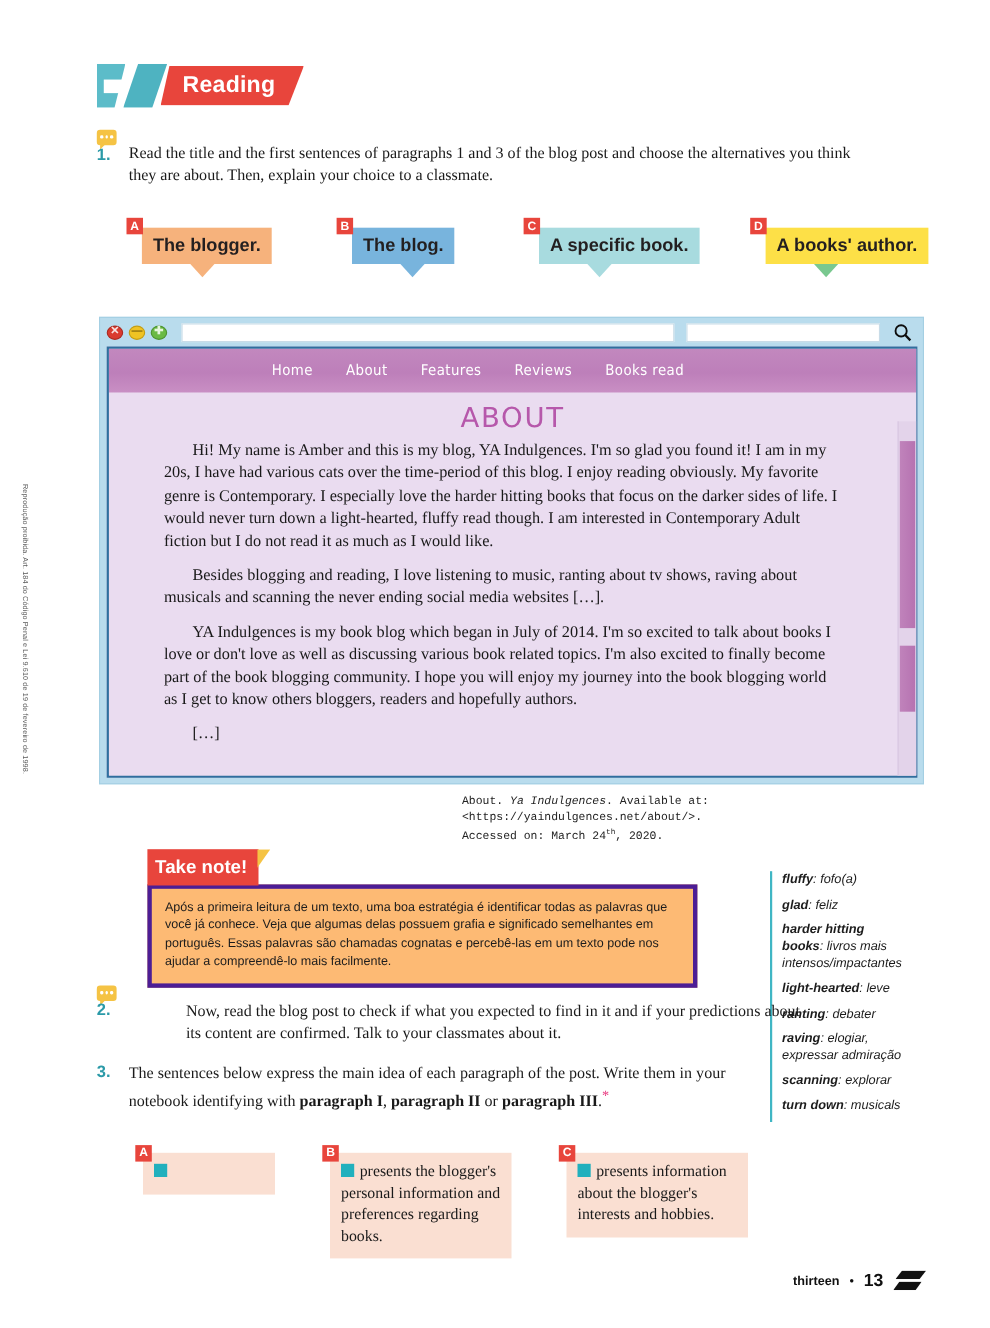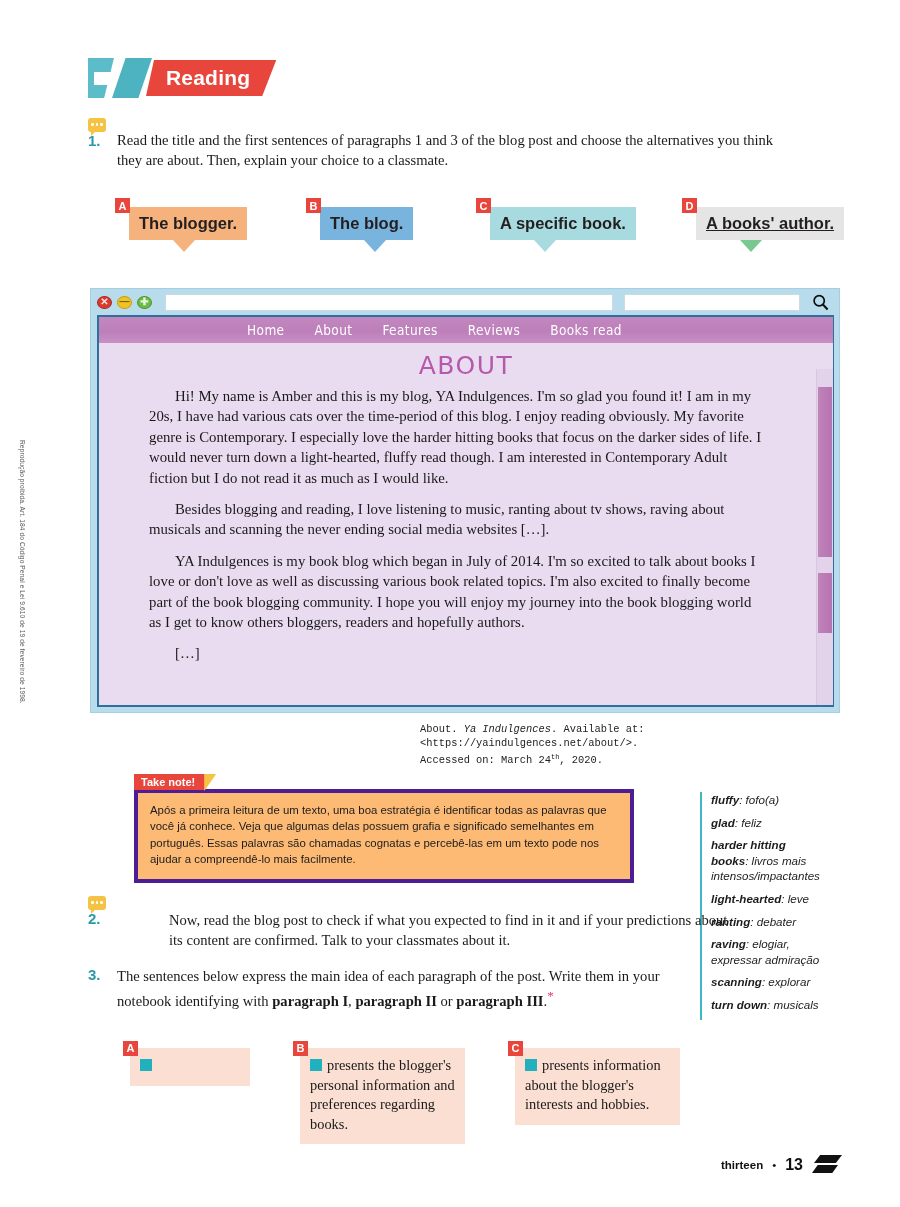--- a/index.html
+++ b/index.html
@@ -189,21 +189,21 @@
 
   .browser-viewport {
     position: absolute;
     left: 6px; top: 26px; right: 5px; bottom: 5px;
     border: 2px solid #2f6f9e;
     border-right: 1px solid #2f6f9e;
     background: #e9daef;
     overflow: hidden;
   }
   .nav-strip {
-    height: 26px;
+    height: 40px;
     background: linear-gradient(180deg,#c288be 0%, #bd7fba 55%, #c98fc4 100%);
     display: flex; align-items: center;
     padding-left: 148px;
     gap: 30px;
   }
   .nav-item {
     font-family: "DejaVu Sans", sans-serif;
     font-size: 13.5px;
     color: #ffffff;
     letter-spacing: 0.4px;
@@ -260,26 +260,26 @@
     line-height: 14px;
     color: #222;
   }
   .source-line i { font-style: italic; }
   .source-line sup { font-size: 7px; }
 
   
   .take-note-wrap { position: absolute; left: 134px; top: 772px; width: 500px; }
   .take-note-tab {
     display: inline-flex; align-items: center;
-    height: 16px;
+    height: 33px;
     background: #e8453c;
     color: #fff;
     font-family: "Liberation Sans", sans-serif;
     font-weight: bold;
-    font-size: 11px;
+    font-size: 17px;
     padding: 0 10px 0 7px;
     position: relative;
     z-index: 2;
   }
   .take-note-tab:after {
     content: "";
     position: absolute; right: -11px; top: 0;
     width: 12px; height: 17px;
     background: #f5c344;
     clip-path: polygon(0 0, 100% 0, 0 100%);
@@ -387,21 +387,21 @@
   <div class="body" style="background:#78b4dd;">The blog.</div>
   <div class="tail" style="border-top:12px solid #78b4dd;"></div>
 </div>
 <div class="bubble" style="left:490px; top:207px;">
   <div class="badge">C</div>
   <div class="body" style="background:#a8dbdf;">A specific book.</div>
   <div class="tail" style="border-top:12px solid #a8dbdf;"></div>
 </div>
 <div class="bubble" style="left:696px; top:207px;">
   <div class="badge">D</div>
-  <div class="body" style="background:#e5e5e5;text-decoration:underline;">A books' author.</div>
+  <div class="body" style="background:#fde047;">A books' author.</div>
   <div class="tail" style="border-top:12px solid #79c88f;"></div>
 </div>
 
 <div class="browser">
   <div class="browser-chrome">
     <div class="dot red">✕</div>
     <div class="dot yellow">—</div>
     <div class="dot green">✚</div>
     <div class="url-bar" placeholder=""></div>
     <div class="search-bar" placeholder=""></div>

